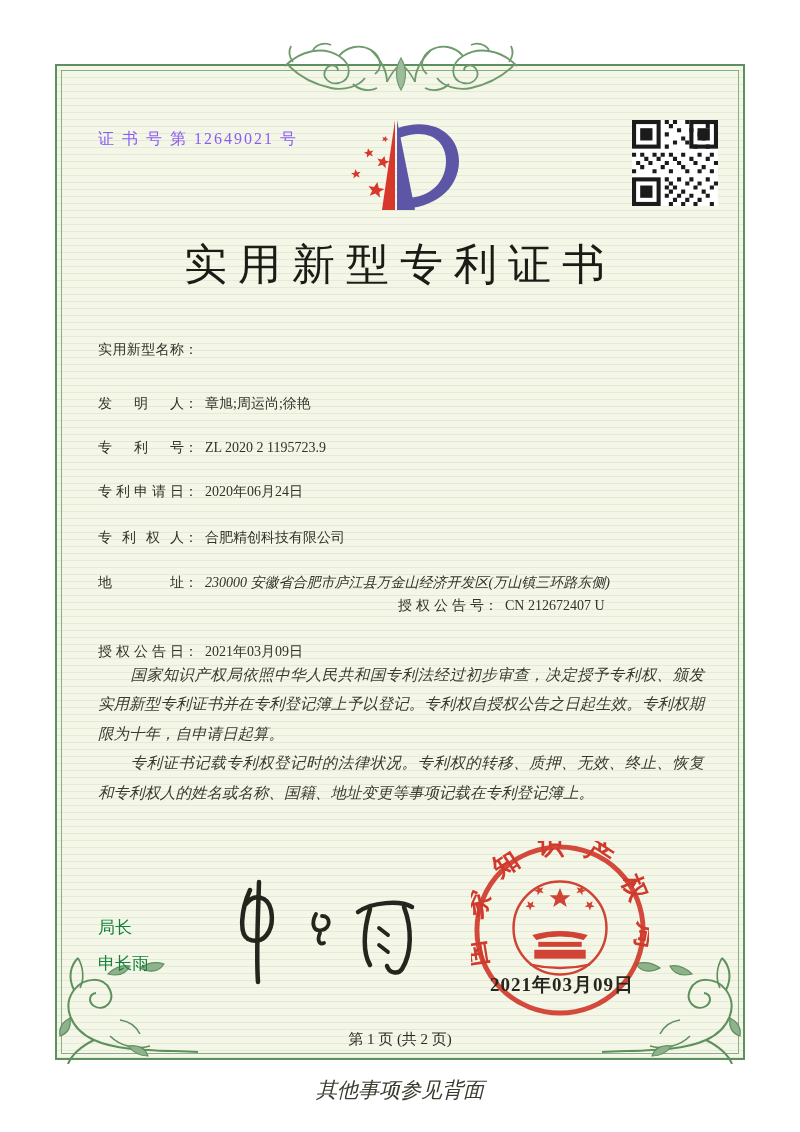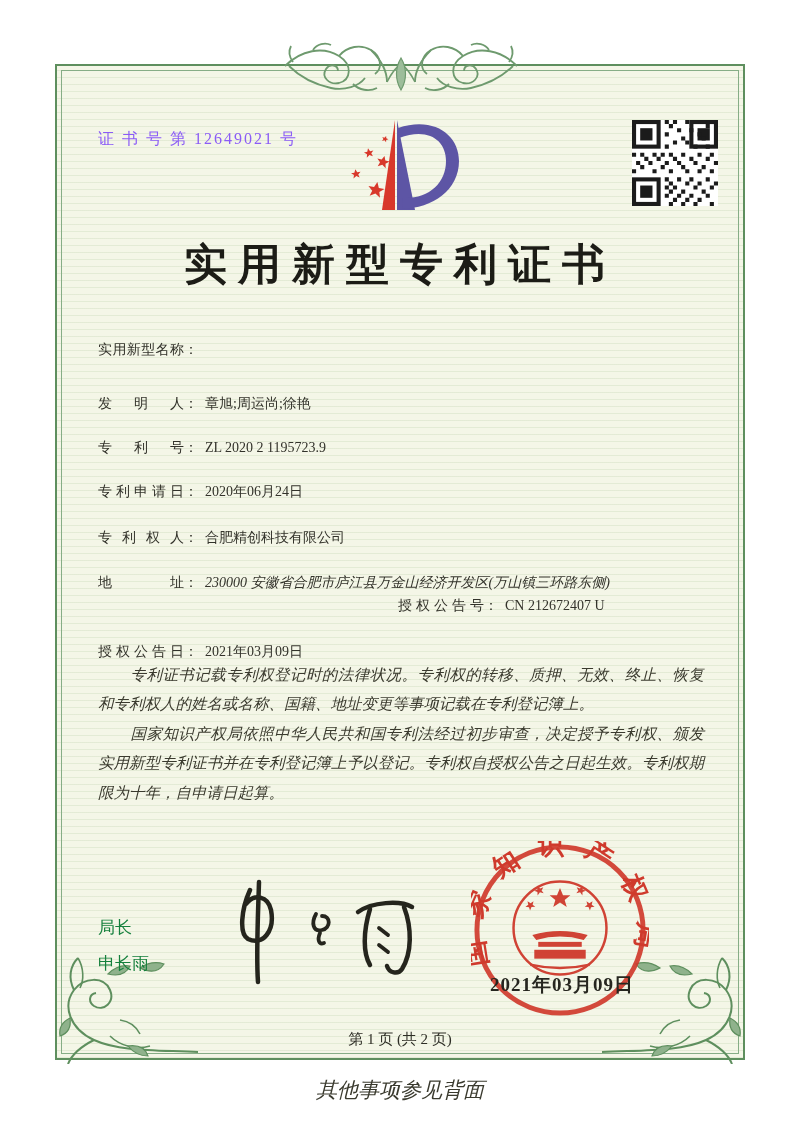--- a/index.html
+++ b/index.html
@@ -14,21 +14,21 @@
         border:1px solid #86ad86;pointer-events:none;}
   svg{display:block;}
   .ornament-top{position:absolute;left:283px;top:36px;width:236px;height:64px;}
   .corner-fl{position:absolute;width:150px;height:108px;}
   .corner-left{left:50px;top:956px;}
   .corner-right{left:600px;top:956px;transform:scaleX(-1);}
   .cert-no{position:absolute;left:98px;top:112px;font-size:16px;letter-spacing:2px;color:#8b5cf6;margin-top:17px;}
   .logo{position:absolute;left:338px;top:108px;width:132px;height:128px;}
   .qr{position:absolute;left:632px;top:120px;width:86px;height:86px;}
   .title{position:absolute;left:0;top:236px;width:800px;margin:0;text-align:center;
-        font-size:43px;font-weight:700;letter-spacing:11px;color:#1c1c16;}
+        font-size:43px;font-weight:400;letter-spacing:11px;color:#1c1c16;}
   .frow{position:absolute;left:98px;width:608px;display:flex;align-items:flex-start;
         font-size:14px;line-height:1.45;}
   .flabel{display:inline-block;width:86px;text-align:justify;text-align-last:justify;flex:0 0 86px;}
   .fcolon{flex:0 0 auto;}
   .fvalue{padding-left:7px;}
   .addr-val{display:inline-block;max-width:436px;font-style:italic;}
   .grant-left{left:98px;margin-top:16px;}
   .grant-right{left:398px;width:320px;}
   .paras{position:absolute;left:98px;top:660px;width:606px;font-size:15.5px;line-height:1.9;
         color:#3a3a2e;font-style:italic;text-align:justify;}
@@ -181,22 +181,22 @@
       <span class="fcolon">：</span>
     <span class="fvalue">2021年03月09日</span>
   </div>
   <div class="frow grant-right" style="top:596px">
     <span class="flabel">授权公告号</span>
       <span class="fcolon">：</span>
     <span class="fvalue">CN 212672407 U</span>
   </div>
 
   <div class="paras">
+    <p>国家知识产权局依照中华人民共和国专利法经过初步审查，决定授予专利权、颁发实用新型专利证书并在专利登记簿上予以登记。专利权自授权公告之日起生效。专利权期限为十年，自申请日起算。</p>
     <p>专利证书记载专利权登记时的法律状况。专利权的转移、质押、无效、终止、恢复和专利权人的姓名或名称、国籍、地址变更等事项记载在专利登记簿上。</p>
-    <p>国家知识产权局依照中华人民共和国专利法经过初步审查，决定授予专利权、颁发实用新型专利证书并在专利登记簿上予以登记。专利权自授权公告之日起生效。专利权期限为十年，自申请日起算。</p>
   </div>
 
   <div class="director">
     <div>局长</div>
     <div>申长雨</div>
   </div>
 
   <svg class="signature" viewBox="0 0 216 116">
     <g fill="none" stroke="#25251d" stroke-width="4.5" stroke-linecap="round">
       <path d="M38,14 C29,34 27,58 36,63 C51,70 63,55 59,34 C56,20 42,17 34,28"></path>

